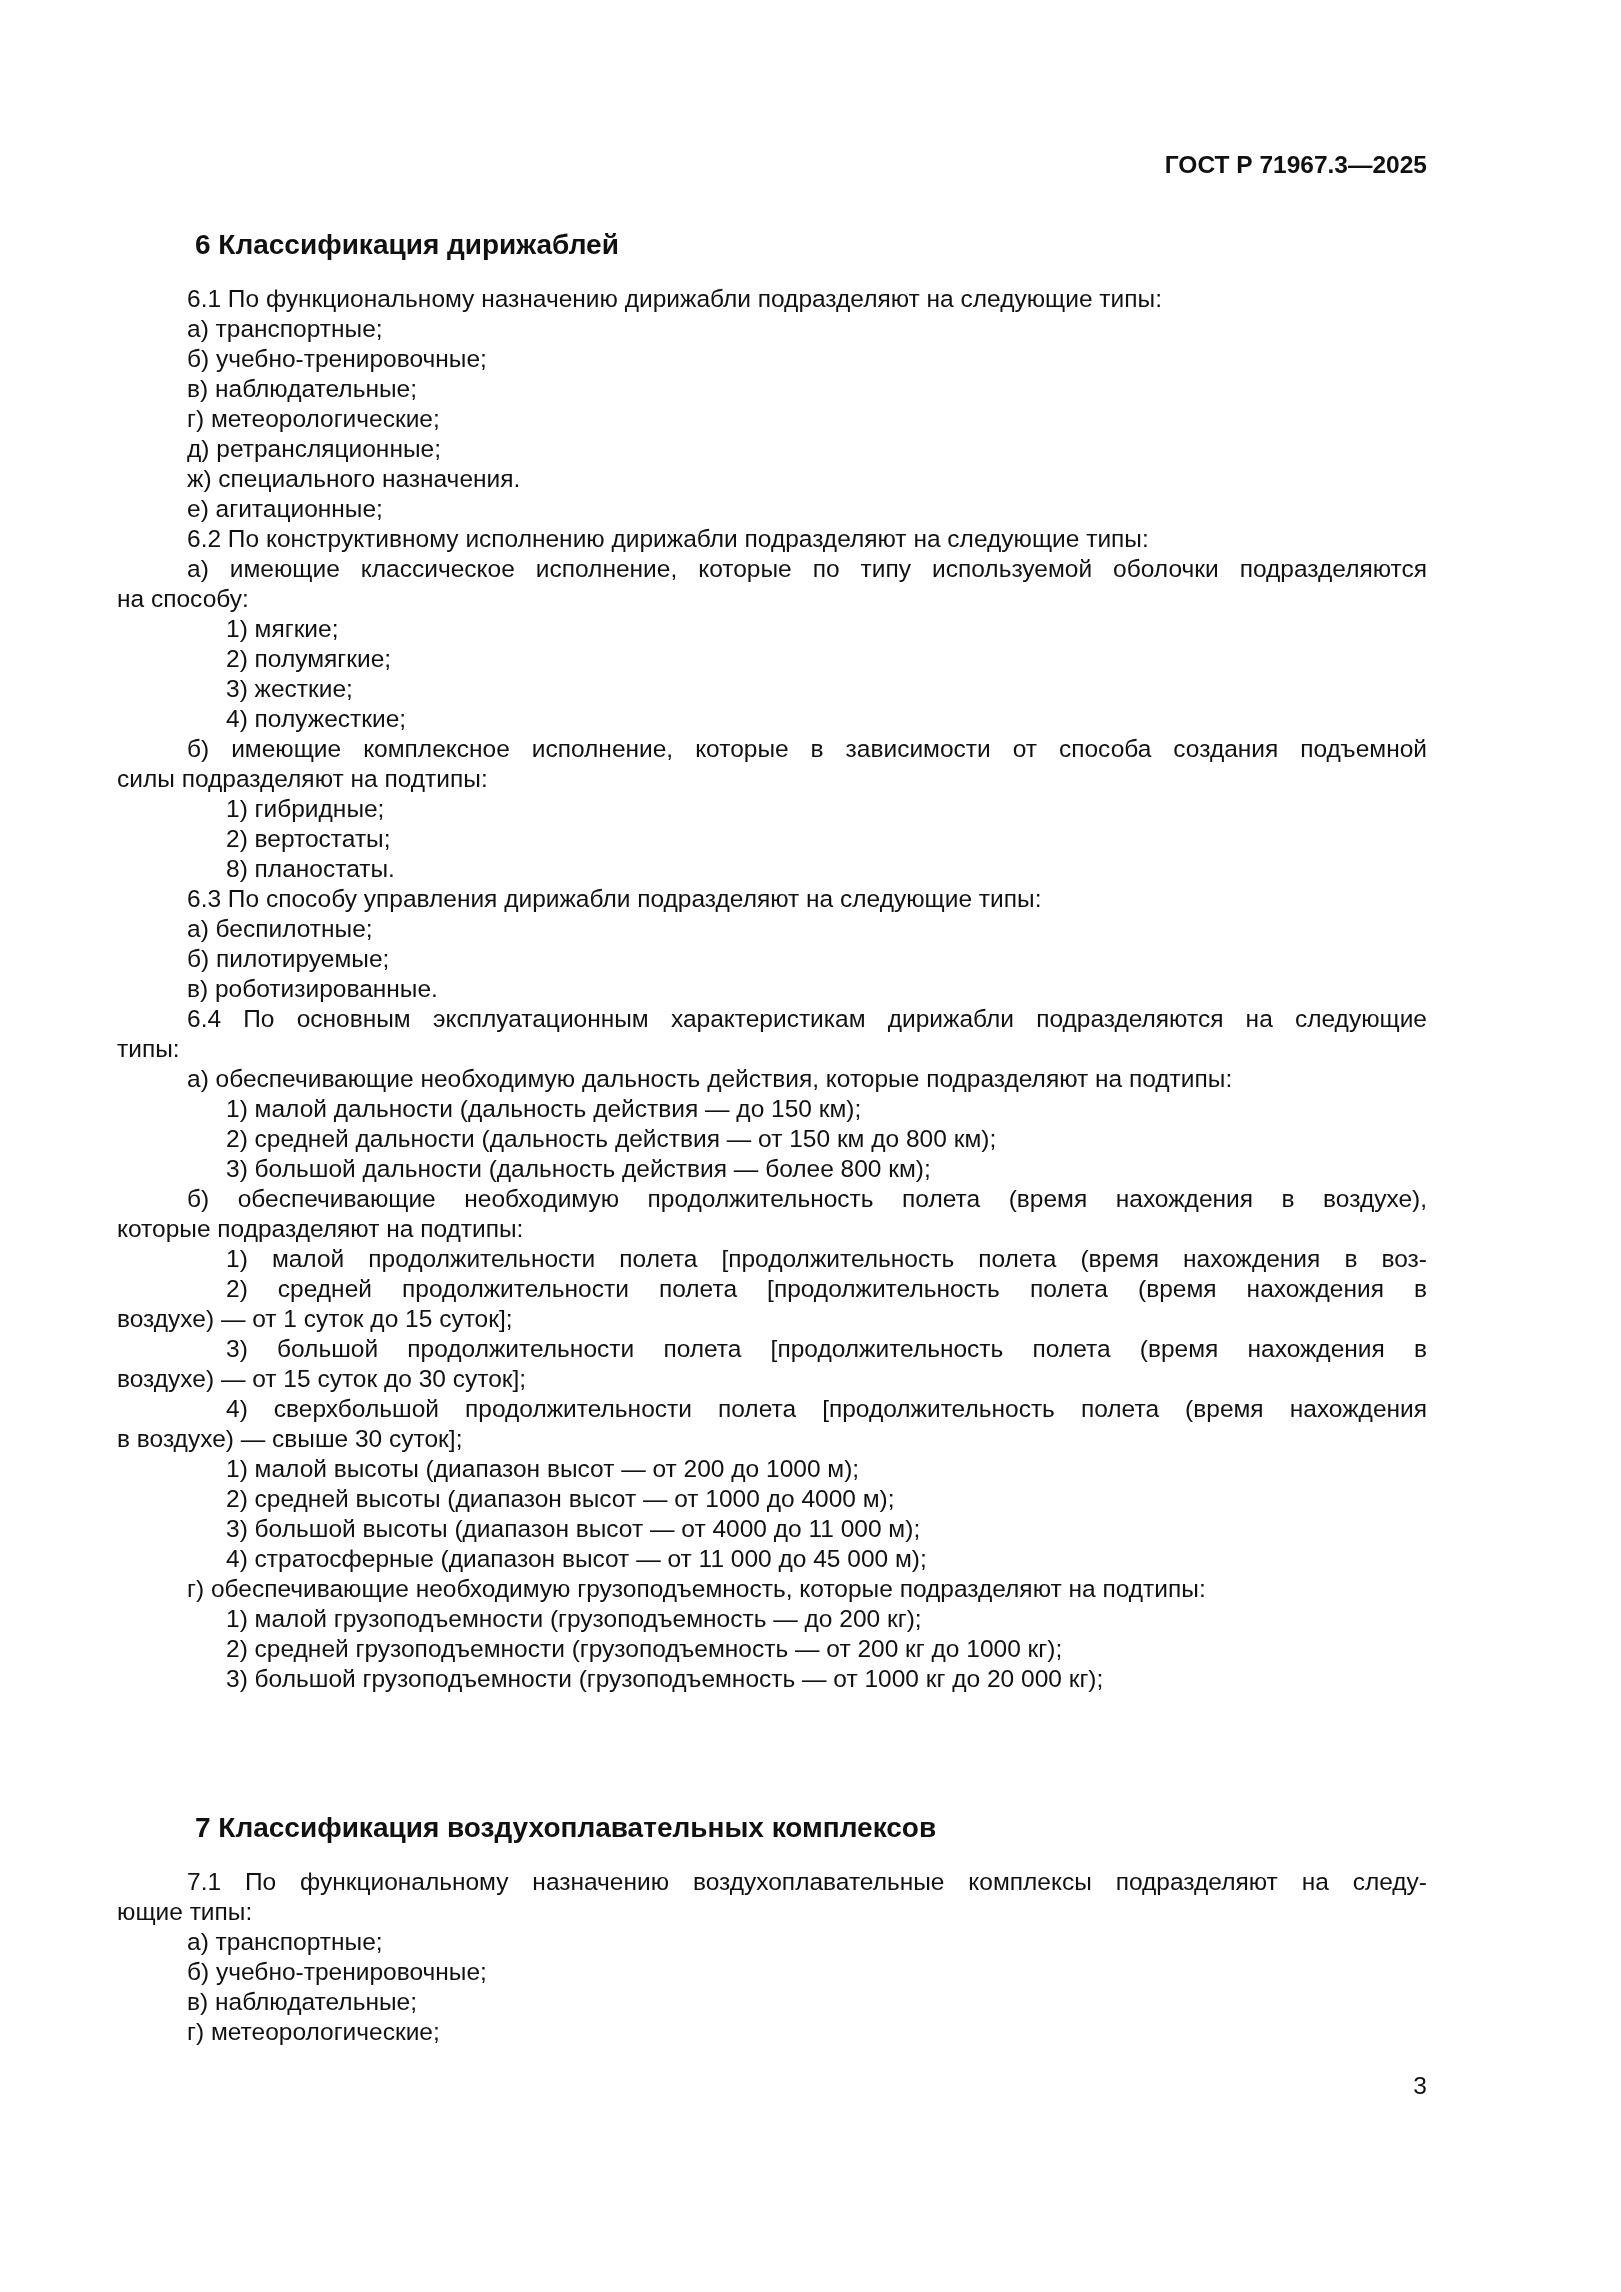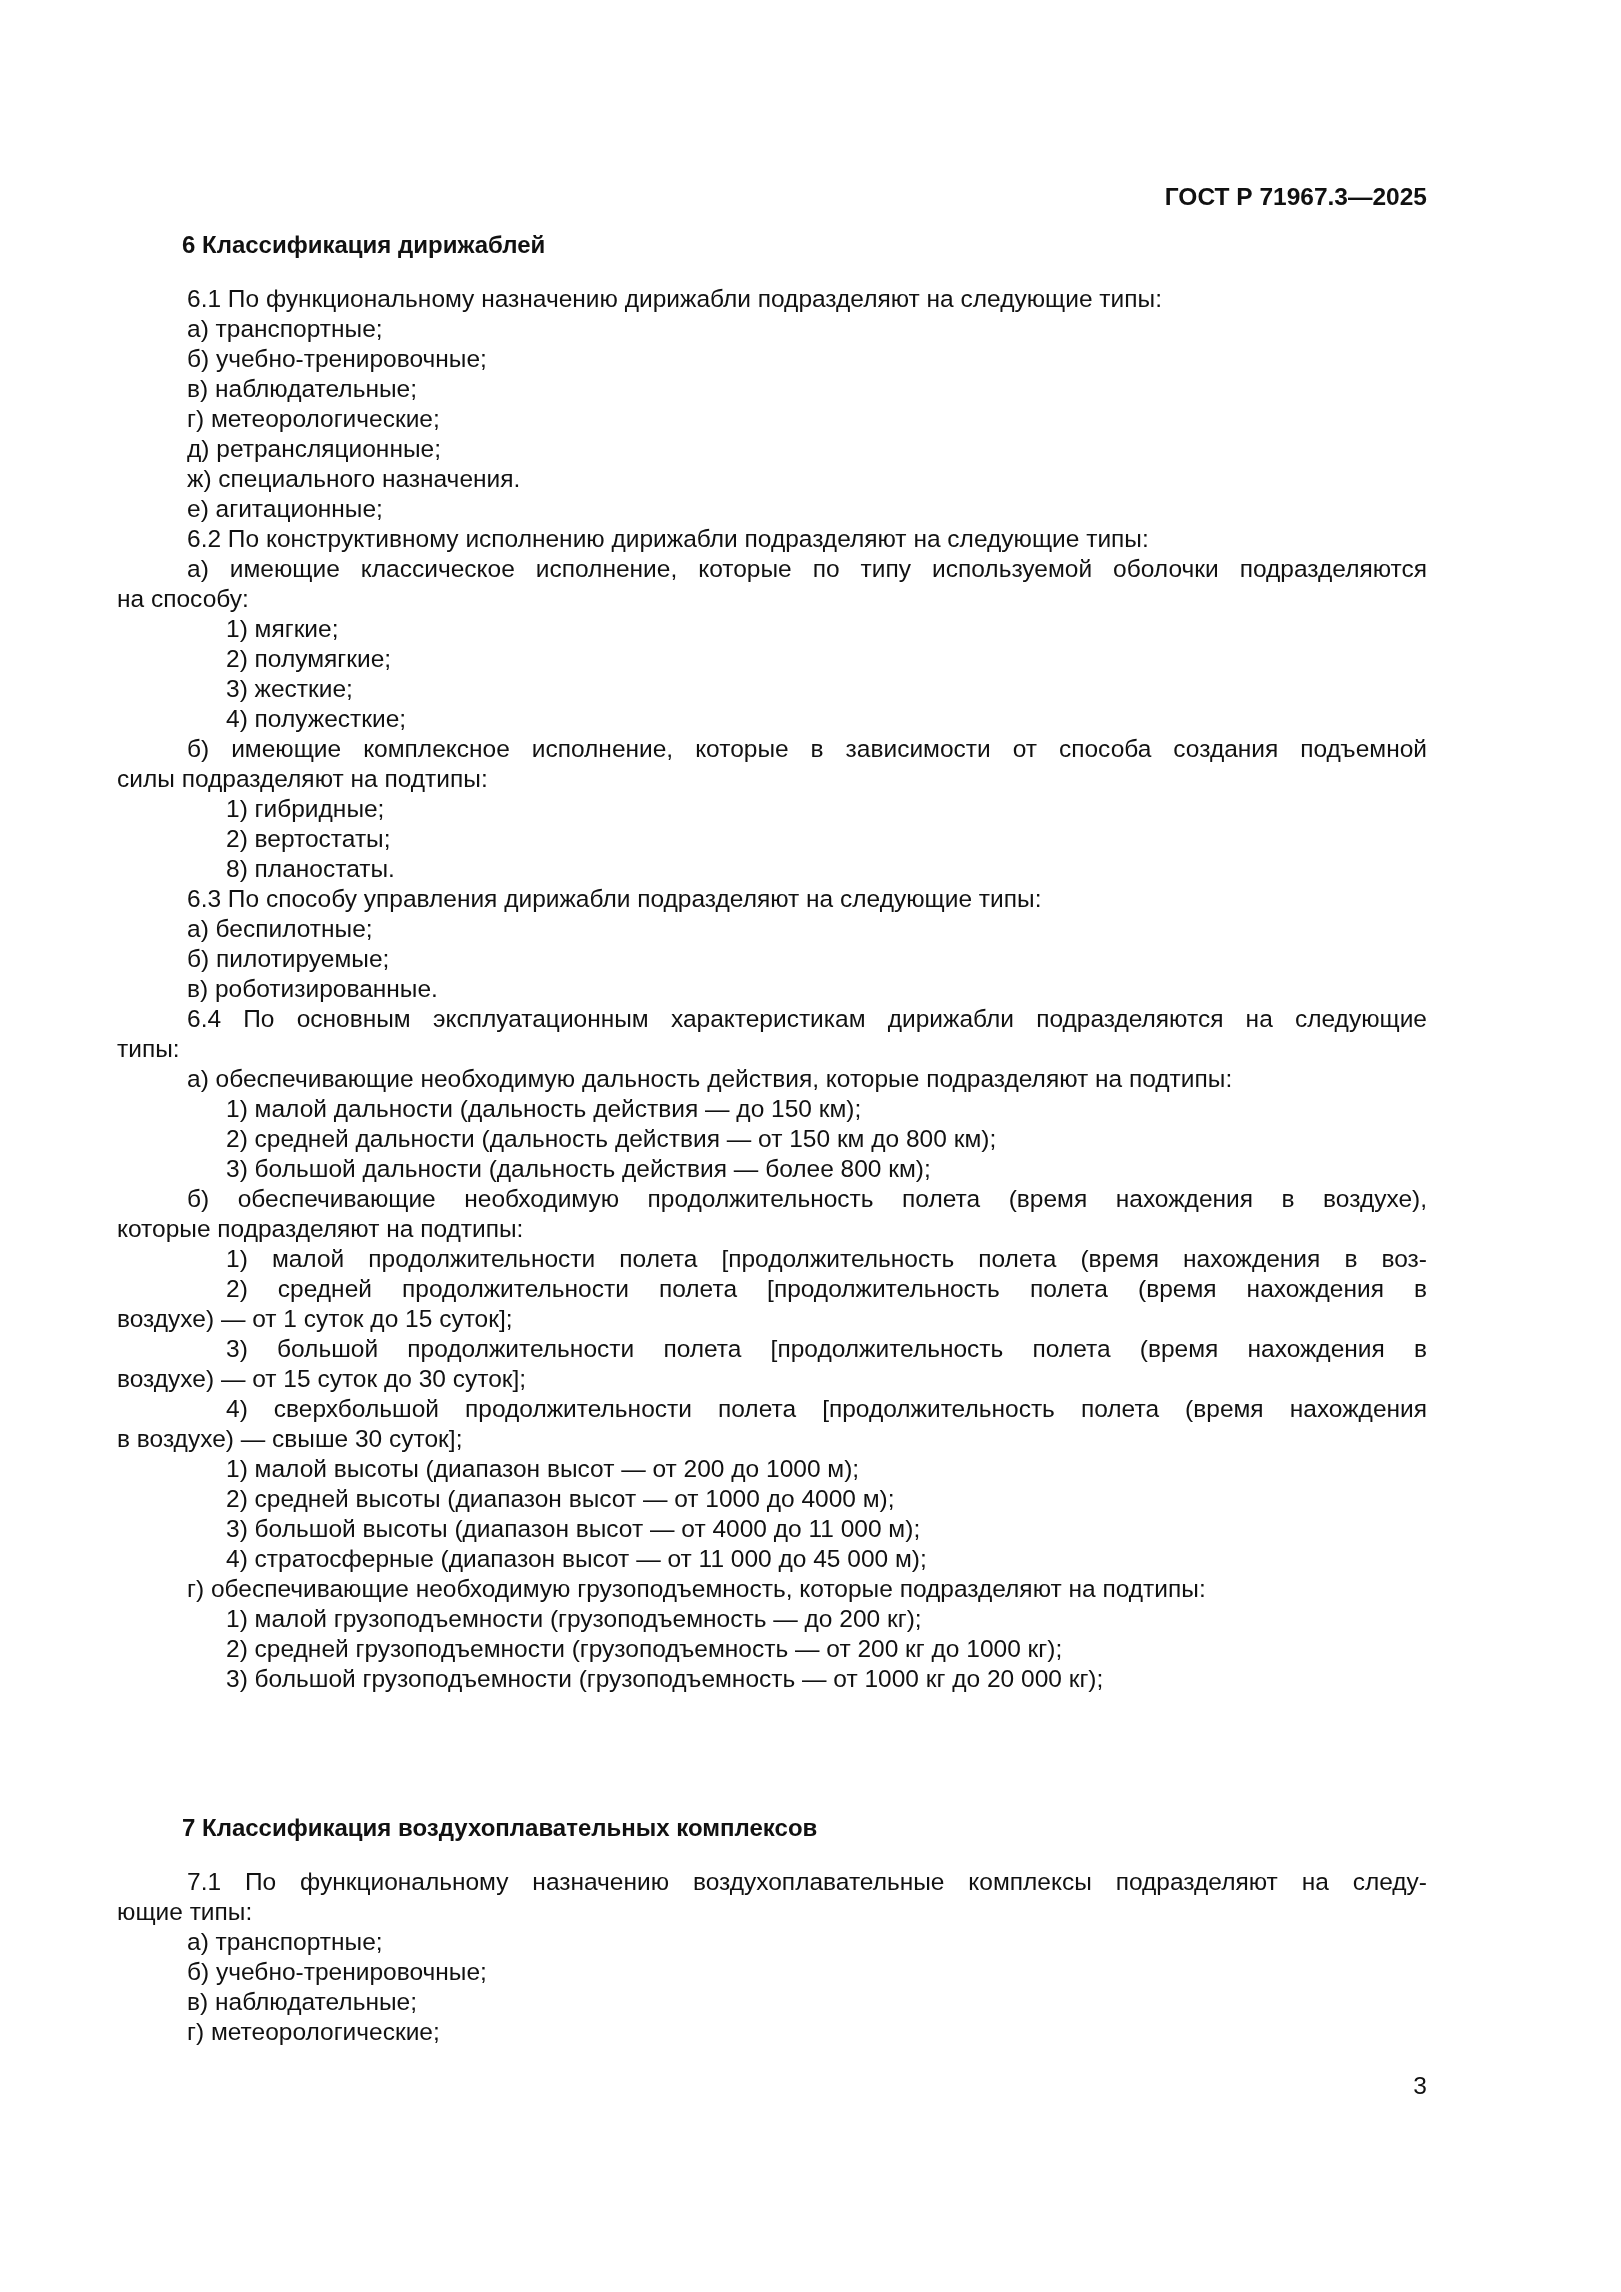--- a/index.html
+++ b/index.html
@@ -2,29 +2,28 @@
 <html><head>
 <meta charset="utf-8">
 <style>
   html, body { margin: 0; padding: 0; background: #ffffff; }
   body { width: 1621px; height: 2293px; position: relative; overflow: hidden; color: #111111; }
   .page { position: absolute; left: 0; top: 0; width: 1621px; height: 2293px; background: #ffffff; }
   .doc-code {
     position: absolute; right: 194px; top: 150px;
     font-family: "Liberation Sans", sans-serif; font-weight: bold; font-size: 24.5px; line-height: 29px;
     white-space: nowrap;
-    margin-top: 32px;
   }
   .content {
     position: absolute; left: 117px; top: 0; width: 1310px;
     font-family: "Liberation Sans", sans-serif; font-size: 24.5px; line-height: 30px;
   }
   .h {
-    position: absolute; left: 65px;
-    font-family: "Liberation Sans", sans-serif; font-weight: bold; font-size: 24px; line-height: 35px;
+    position: absolute; left: 78px;
+    font-family: "Liberation Sans", sans-serif; font-weight: bold; font-size: 28px; line-height: 35px;
     white-space: nowrap;
   }
   .block { position: absolute; left: 0; width: 1310px; }
   .ln { height: 30px; white-space: nowrap; }
   .i1 { padding-left: 70px; }
   .i2 { padding-left: 109px; }
   .just { white-space: normal; text-align: justify; text-align-last: justify; overflow: hidden; }
   .page-num {
     position: absolute; right: 194px; top: 2071px;
     font-family: "Liberation Sans", sans-serif; font-size: 24.5px; line-height: 29px;

